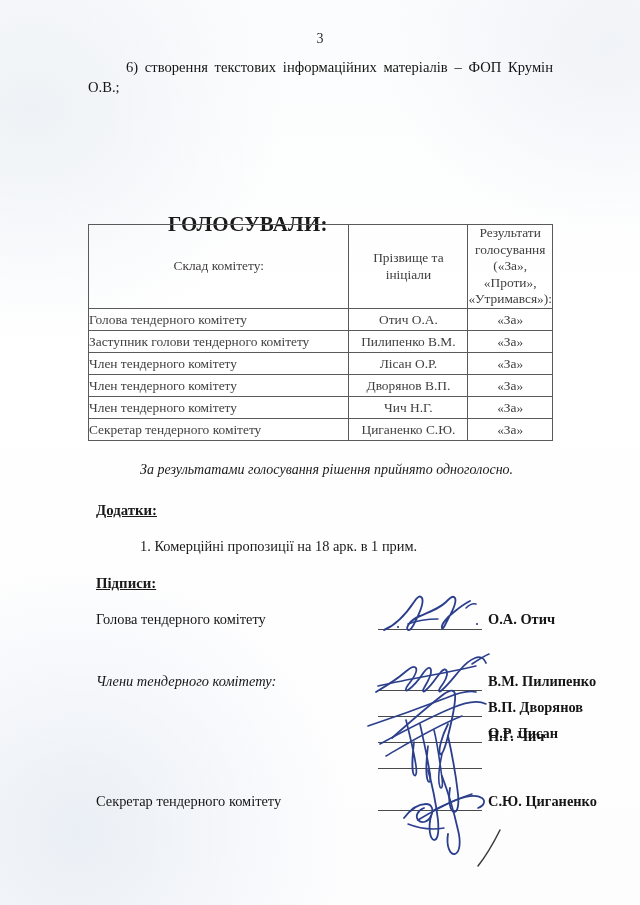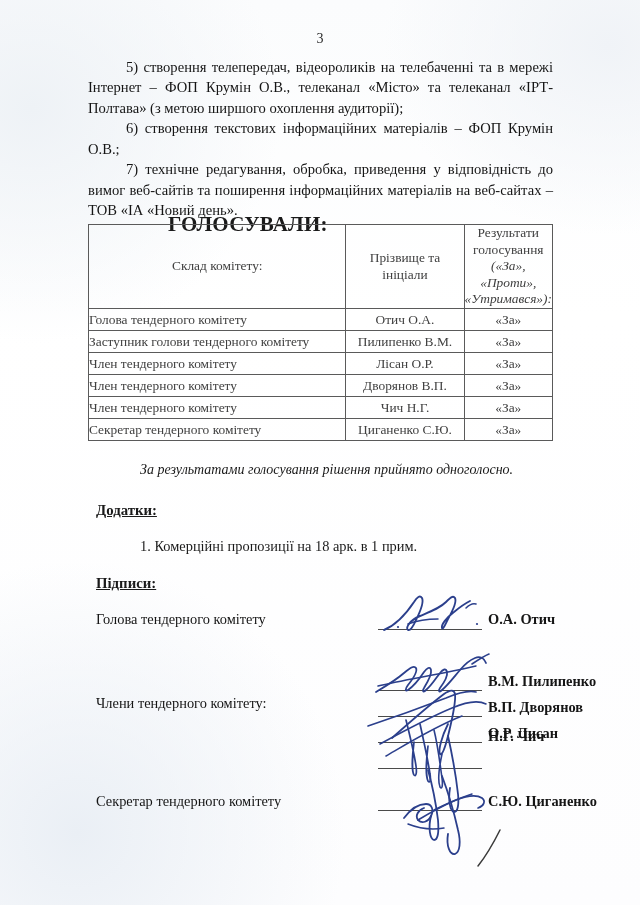--- a/index.html
+++ b/index.html
@@ -84,21 +84,21 @@
   .col-role  { width: 264px; }
   .col-name  { width: 120px; }
   .col-res   { width: 81px; }
 
   td.head {
     text-align: center;
     height: 74px;
     line-height: 1.24;
     padding: 3px 4px;
   }
-  td.head .ital { font-style: italic; }
+  td.head .ital { }
 
   td.role {
     text-align: left;
     padding: 4px 6px 4px 7px;
     height: 21px;
   }
   td.nm, td.res {
     text-align: center;
     padding: 4px 4px;
     height: 21px;
@@ -164,23 +164,21 @@
 </head>
 <body>
 
 <div class="page"></div>
 
 <div class="content">
 
   <div class="page-number">3</div>
 
   <div class="body-block">
-    <p>5) створення телепередач, відеороликів на телебаченні та в мережі Інтернет – ФОП Крумін О.В., телеканал «Місто» та телеканал «ІРТ-Полтава» (з метою ширшого охоплення аудиторії);</p>
     <p>6) створення текстових інформаційних матеріалів – ФОП Крумін О.В.;</p>
-    <p>7) технічне редагування, обробка, приведення у відповідність до вимог веб-сайтів та поширення   інформаційних матеріалів на веб-сайтах – ТОВ «ІА «Новий день».</p>
   </div>
 
   <div class="voted-title">ГОЛОСУВАЛИ:</div>
 
   <table class="vote-table">
     <colgroup>
       <col class="col-role">
         <col class="col-name">
         <col class="col-res">
     </colgroup>
@@ -238,21 +236,21 @@
 
   <div class="attach-title">Додатки:</div>
   <div class="attach-item">1. Комерційні пропозиції на 18 арк. в 1 прим.</div>
 
   <div class="sign-title">Підписи:</div>
 
   <div class="sig-label" style="left:96px; top:611px;">Голова тендерного комітету</div>
   <div class="sig-line" style="left:378px; top:629px; width:104px;"></div>
   <div class="sig-name" style="left:488px; top:611px;">О.А. Отич</div>
 
-  <div class="sig-label" style="left:96px; top:695px;">Члени тендерного комітету:</div>
+  <div class="sig-label" style="left:96px; top:673px;font-style:italic;">Члени тендерного комітету:</div>
 
   <div class="sig-line" style="left:378px; top:690px; width:104px;"></div>
   <div class="sig-name" style="left:488px; top:673px;">В.М. Пилипенко</div>
 
   <div class="sig-line" style="left:378px; top:716px; width:104px;"></div>
   <div class="sig-name" style="left:488px; top:699px;">В.П. Дворянов</div>
 
   <div class="sig-line" style="left:378px; top:742px; width:104px;"></div>
   <div class="sig-name" style="left:488px; top:725px;">О.Р. Лисан</div>
 

